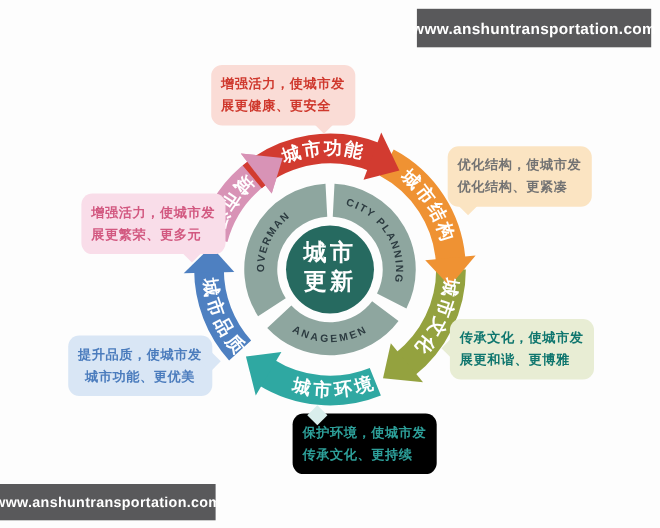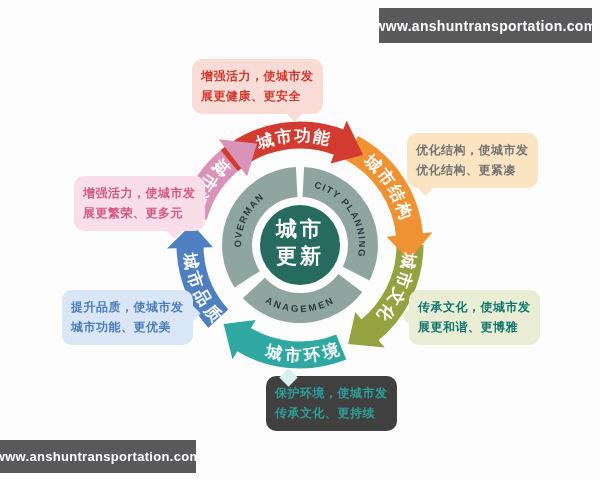--- a/index.html
+++ b/index.html
@@ -17,21 +17,21 @@
   .bubble .line{white-space:nowrap;}
   .tail{position:absolute;width:13px;height:13px;transform:rotate(45deg);z-index:-1;}
   .b-function{left:192px;top:59px;}
   .b-function .tail{bottom:-5px;right:22px;}
   .b-structure{left:407px;top:133px;}
   .b-structure .tail{bottom:-5px;left:12px;}
   .b-culture{left:409px;top:290px;}
   .b-culture .tail{left:-5px;top:20px;}
   .b-environment{left:266px;top:376px;}
   .b-environment .tail{top:-5px;left:16px;}
-  .b-quality{left:62px;top:290px;}
+  .b-quality{left:62px;top:305px;text-align:center;}
   .b-quality .tail{right:-5px;top:17px;}
   .b-vitality{left:74px;top:140px;margin-top:36px;}
   .b-vitality .tail{bottom:-5px;right:24px;}
   .watermark{position:absolute;color:#ffffff;display:flex;align-items:center;
     justify-content:center;font-weight:bold;z-index:3;letter-spacing:0.3px;text-align:center;}
   #wm-top{left:379px;top:8px;width:213px;height:35px;font-size:14px;}
   #wm-bottom{left:0;top:440px;width:196px;height:33px;font-size:13px;}
 </style>
 </head>
 <body>
@@ -83,21 +83,21 @@
 <div class="bubble b-structure" style="background: rgb(251, 228, 194); color: #737373;">
   <div class="tail" style="background: rgb(251, 228, 194);"></div>
   <div class="line">优化结构，使城市发</div>
   <div class="line">优化结构、更紧凑</div>
 </div>
 <div class="bubble b-culture" style="background: rgb(232, 237, 212); color: #0f766e; font-family: Liberation Serif, serif;">
   <div class="tail" style="background: rgb(232, 237, 212);"></div>
   <div class="line">传承文化，使城市发</div>
   <div class="line">展更和谐、更博雅</div>
 </div>
-<div class="bubble b-environment" style="background: #404040; color: rgb(45, 159, 153);">
+<div class="bubble b-environment" style="background: #000000; color: rgb(45, 159, 153);">
   <div class="tail" style="background: rgb(217, 238, 236);"></div>
   <div class="line">保护环境，使城市发</div>
   <div class="line">传承文化、更持续</div>
 </div>
 <div class="bubble b-quality" style="background: rgb(217, 230, 245); color: rgb(75, 124, 189);">
   <div class="tail" style="background: rgb(217, 230, 245);"></div>
   <div class="line">提升品质，使城市发</div>
   <div class="line">城市功能、更优美</div>
 </div>
 <div class="bubble b-vitality" style="background: rgb(249, 221, 233); color: rgb(210, 88, 128);">

